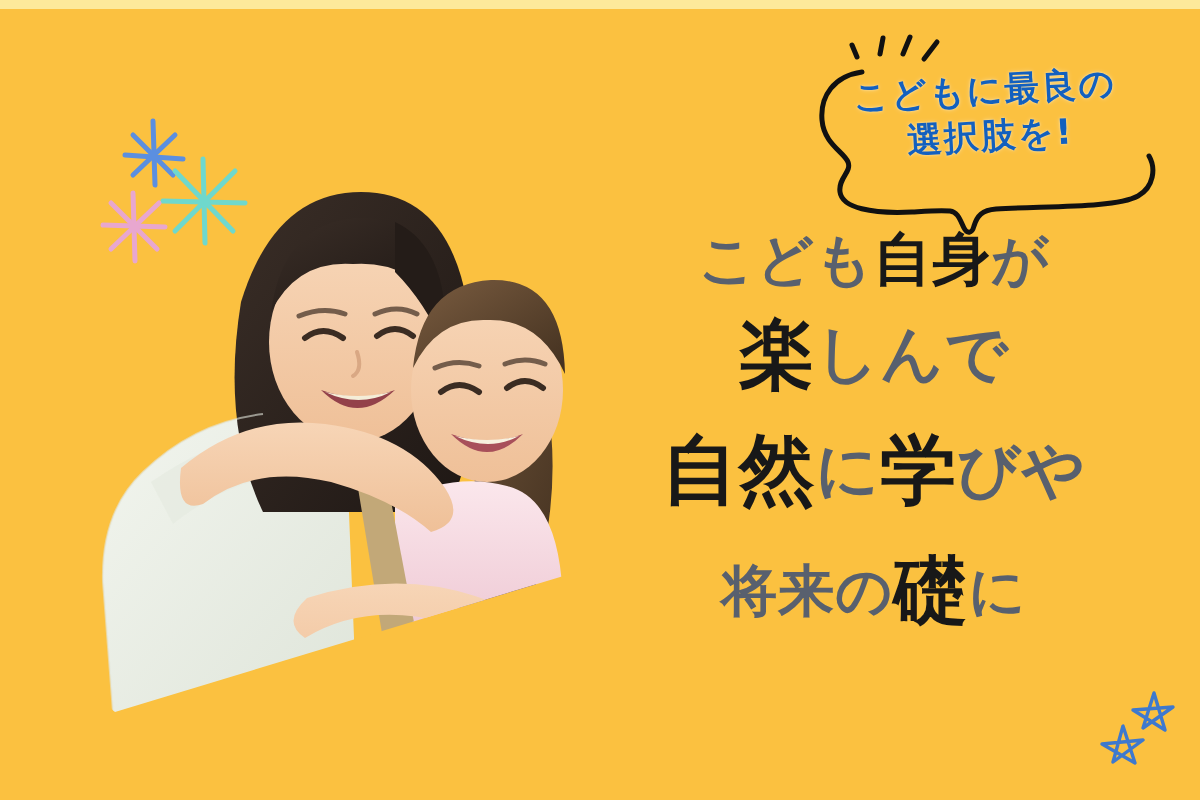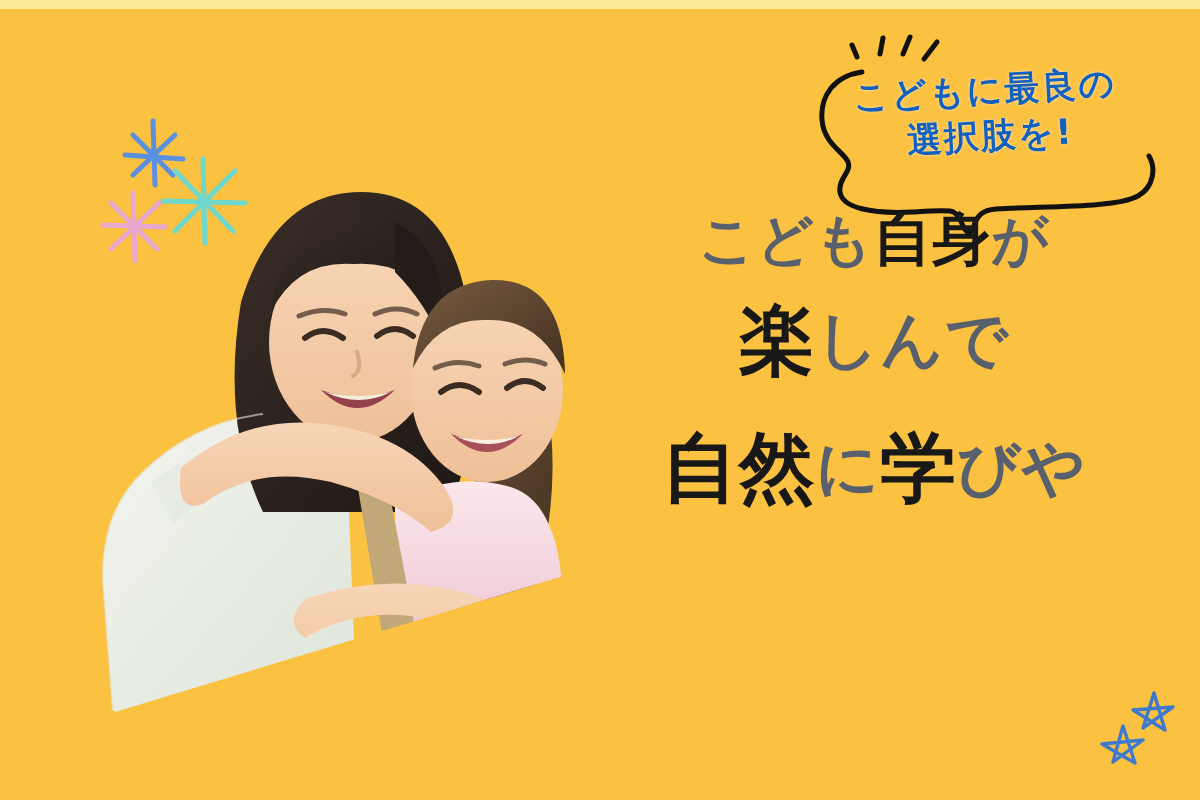--- a/index.html
+++ b/index.html
@@ -63,34 +63,34 @@
     transform:rotate(-3.2deg);
     text-shadow:0 0 2px rgba(255,255,255,.55),0 0 5px rgba(255,255,255,.35);
     white-space:nowrap;
   }
   .bubble-text .bl{display:block;}
   .bubble-text .bl2{padding-left:6px;}
 
   
   .headline{
     position:absolute;
-    left:558px; top:210px;
+    left:558px; top:230px;
     width:632px;
     text-align:center;
     font-weight:800;
     color:#58606E;
     letter-spacing:1px;
     line-height:1;
   }
   .hl{display:block;white-space:nowrap;}
   .hl .em{color:#181818;}
 
   .hl1{font-size:56px;margin-bottom:34px;}
   .hl1 .em{font-size:58px;}
-  .hl2{font-size:62px;margin-bottom:52px;}
+  .hl2{font-size:62px;margin-bottom:34px;font-family:Liberation Mono, monospace;}
   .hl2 .em{font-size:76px;vertical-align:-5px;}
   .hl3{font-size:62px;margin-bottom:45px;text-align:center;}
   .hl3 .em{font-size:76px;vertical-align:-5px;}
   .hl4{font-size:56px;margin-bottom:30px;}
   .hl4 .em{font-size:74px;vertical-align:-6px;}
   .hl5{font-size:54px;}
 </style>
 </head>
 <body>
 
@@ -252,17 +252,20 @@
     </span>
 
     <span class="hl hl2">
       <span class="em" style="color: rgb(24, 24, 24);">楽</span><span>しんで</span>
     </span>
 
     <span class="hl hl3">
       <span class="em" style="color: rgb(24, 24, 24);">自然</span><span>に</span><span class="em" style="color: rgb(24, 24, 24);">学</span><span>びや</span>
     </span>
 
+    <span class="hl hl4">
+      <span>将来の</span><span class="em" style="color: rgb(24, 24, 24);">礎</span><span>に</span>
+    </span>
 
 
   </div>
 
 </div>
 
 </body></html>

